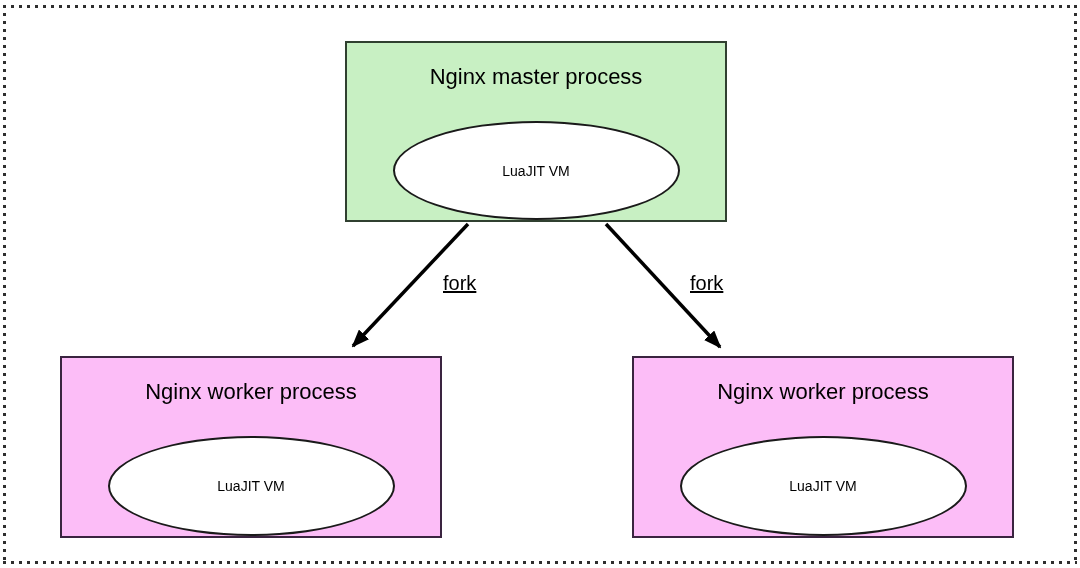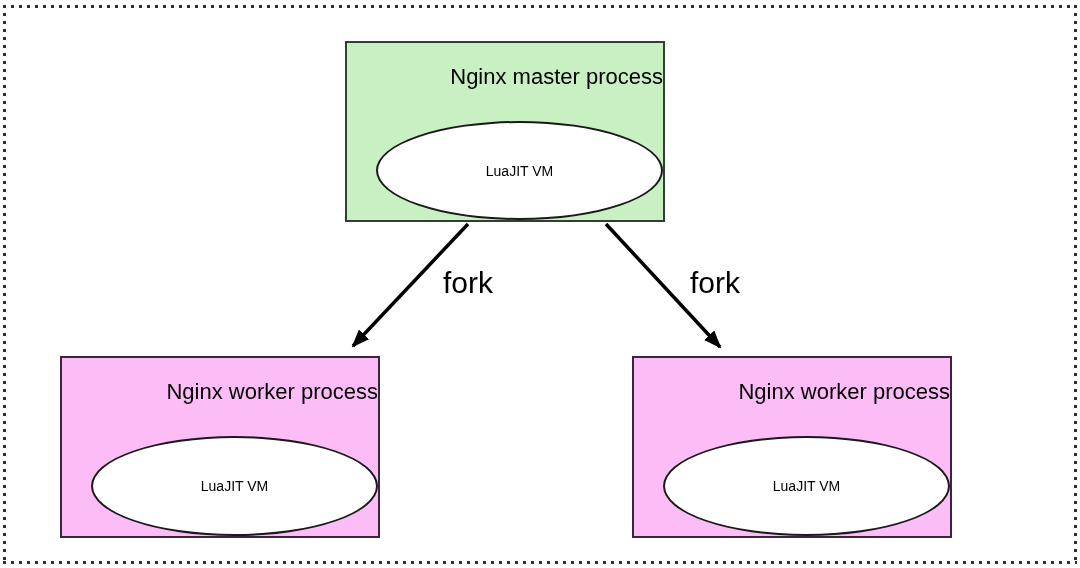--- a/index.html
+++ b/index.html
@@ -24,27 +24,27 @@
       repeating-linear-gradient(90deg,  var(--dotted-frame,#2e2e2e) 0 3px, transparent 3px 8px),
       repeating-linear-gradient(90deg,  var(--dotted-frame,#2e2e2e) 0 3px, transparent 3px 8px),
       repeating-linear-gradient(180deg, var(--dotted-frame,#2e2e2e) 0 3px, transparent 3px 8px),
       repeating-linear-gradient(180deg, var(--dotted-frame,#2e2e2e) 0 3px, transparent 3px 8px);
     background-size: 100% 3px, 100% 3px, 3px 100%, 3px 100%;
     background-position: 0 0, 0 100%, 0 0, 100% 0;
     background-repeat: no-repeat;
   }
   .process-box {
     position: absolute;
-    width: 320px;
+    width: 382px;
     height: 181px;
     box-sizing: border-box;
     border: 2px solid #333333;
     display: flex;
     flex-direction: column;
-    align-items: flex-end;
+    align-items: center;
     padding-top: 21px;
     gap: 20px;
   }
   .process-box.master {
     left: 345px; top: 41px;
     background: var(--master-fill, #c8f0c3);
     border-color: var(--master-border, #304030);
   }
   .process-box.worker-left {
     left: 60px; top: 356px; height: 182px;
@@ -89,24 +89,25 @@
   .arrow-line {
     stroke: var(--stroke, #000000);
     stroke-width: 3.5;
     fill: none;
   }
   .arrow-head {
     fill: var(--stroke, #000000);
   }
   .edge-label {
     position: absolute;
-    font-size: 30px;
+    font-size: 20px;
     line-height: 24px;
     color: #000000;
     white-space: nowrap;
+    text-decoration: underline;
   }
   .edge-label.left  { left: 443px; top: 271px; }
   .edge-label.right { left: 690px; top: 271px; }
 </style>
 </head>
 <body>
 
 <div class="canvas">
 
   <div class="frame"></div>

